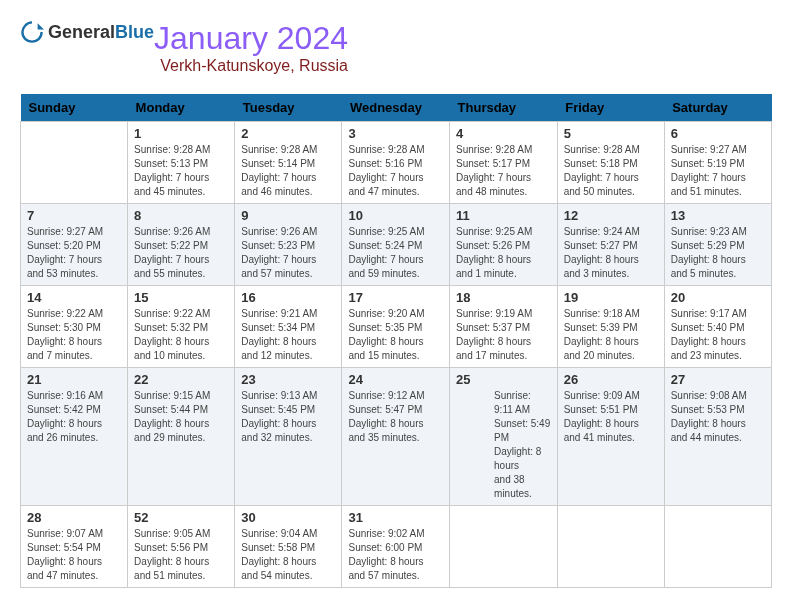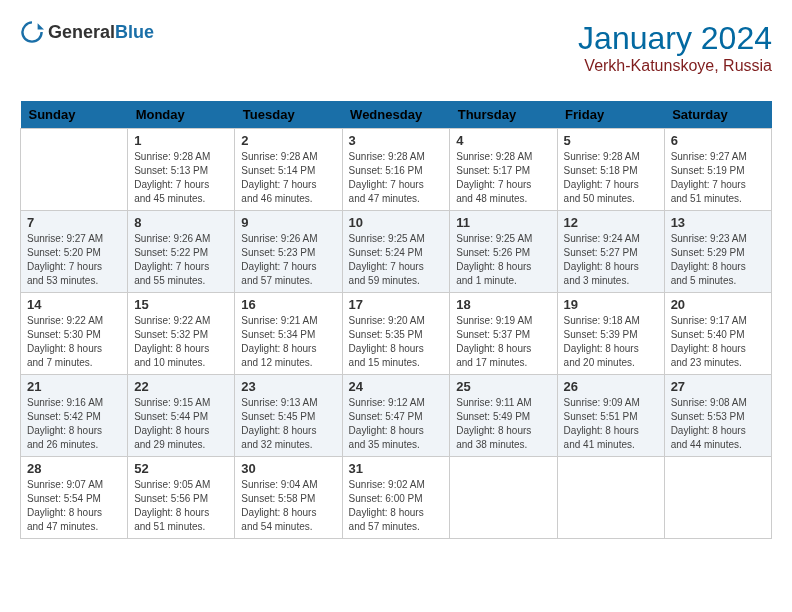--- a/index.html
+++ b/index.html
@@ -5,23 +5,22 @@
     * { box-sizing: border-box; margin: 0; padding: 0; }
     body {
       font-family: Arial, sans-serif;
       background: #fff;
       width: 792px;
       min-height: 612px;
       padding: 20px;
     }
     .header {
       display: flex;
-      justify-content: space-between;
       align-items: flex-start;
-      margin-bottom: 26px;
+      margin-bottom: 19px;
     }
     .logo {
       display: flex;
       align-items: center;
       gap: 4px;
     }
     .logo-text-general {
       font-size: 18px;
       font-weight: bold;
       color: #333;
@@ -33,21 +32,21 @@
     }
     .logo-icon {
       width: 24px;
       height: 24px;
     }
     .title-block {
       text-align: right;
     }
     .month-title {
       font-size: 32px;
-      color: #0369a1;
+      color: #8b5cf6;
       font-weight: normal;
     }
     .location-title {
       font-size: 16px;
       color: #7f1d1d;
     }
     table {
       width: 100%;
       border-collapse: collapse;
     }
@@ -288,21 +287,21 @@
         </td>
         <td class="cal-cell">
           <span class="day-num">24</span>
           <div class="day-info" style="white-space: pre-line;">Sunrise: 9:12 AM
 Sunset: 5:47 PM
 Daylight: 8 hours
 and 35 minutes.</div>
         </td>
         <td class="cal-cell">
           <span class="day-num">25</span>
-          <div class="day-info" style="white-space: pre-line;">Sunrise: 9:11 AM
+          <div class="day-info" style="white-space: pre-line; margin-left: 38px;">Sunrise: 9:11 AM
 Sunset: 5:49 PM
 Daylight: 8 hours
 and 38 minutes.</div>
         </td>
         <td class="cal-cell">
           <span class="day-num">26</span>
           <div class="day-info" style="white-space: pre-line;">Sunrise: 9:09 AM
 Sunset: 5:51 PM
 Daylight: 8 hours
 and 41 minutes.</div>

